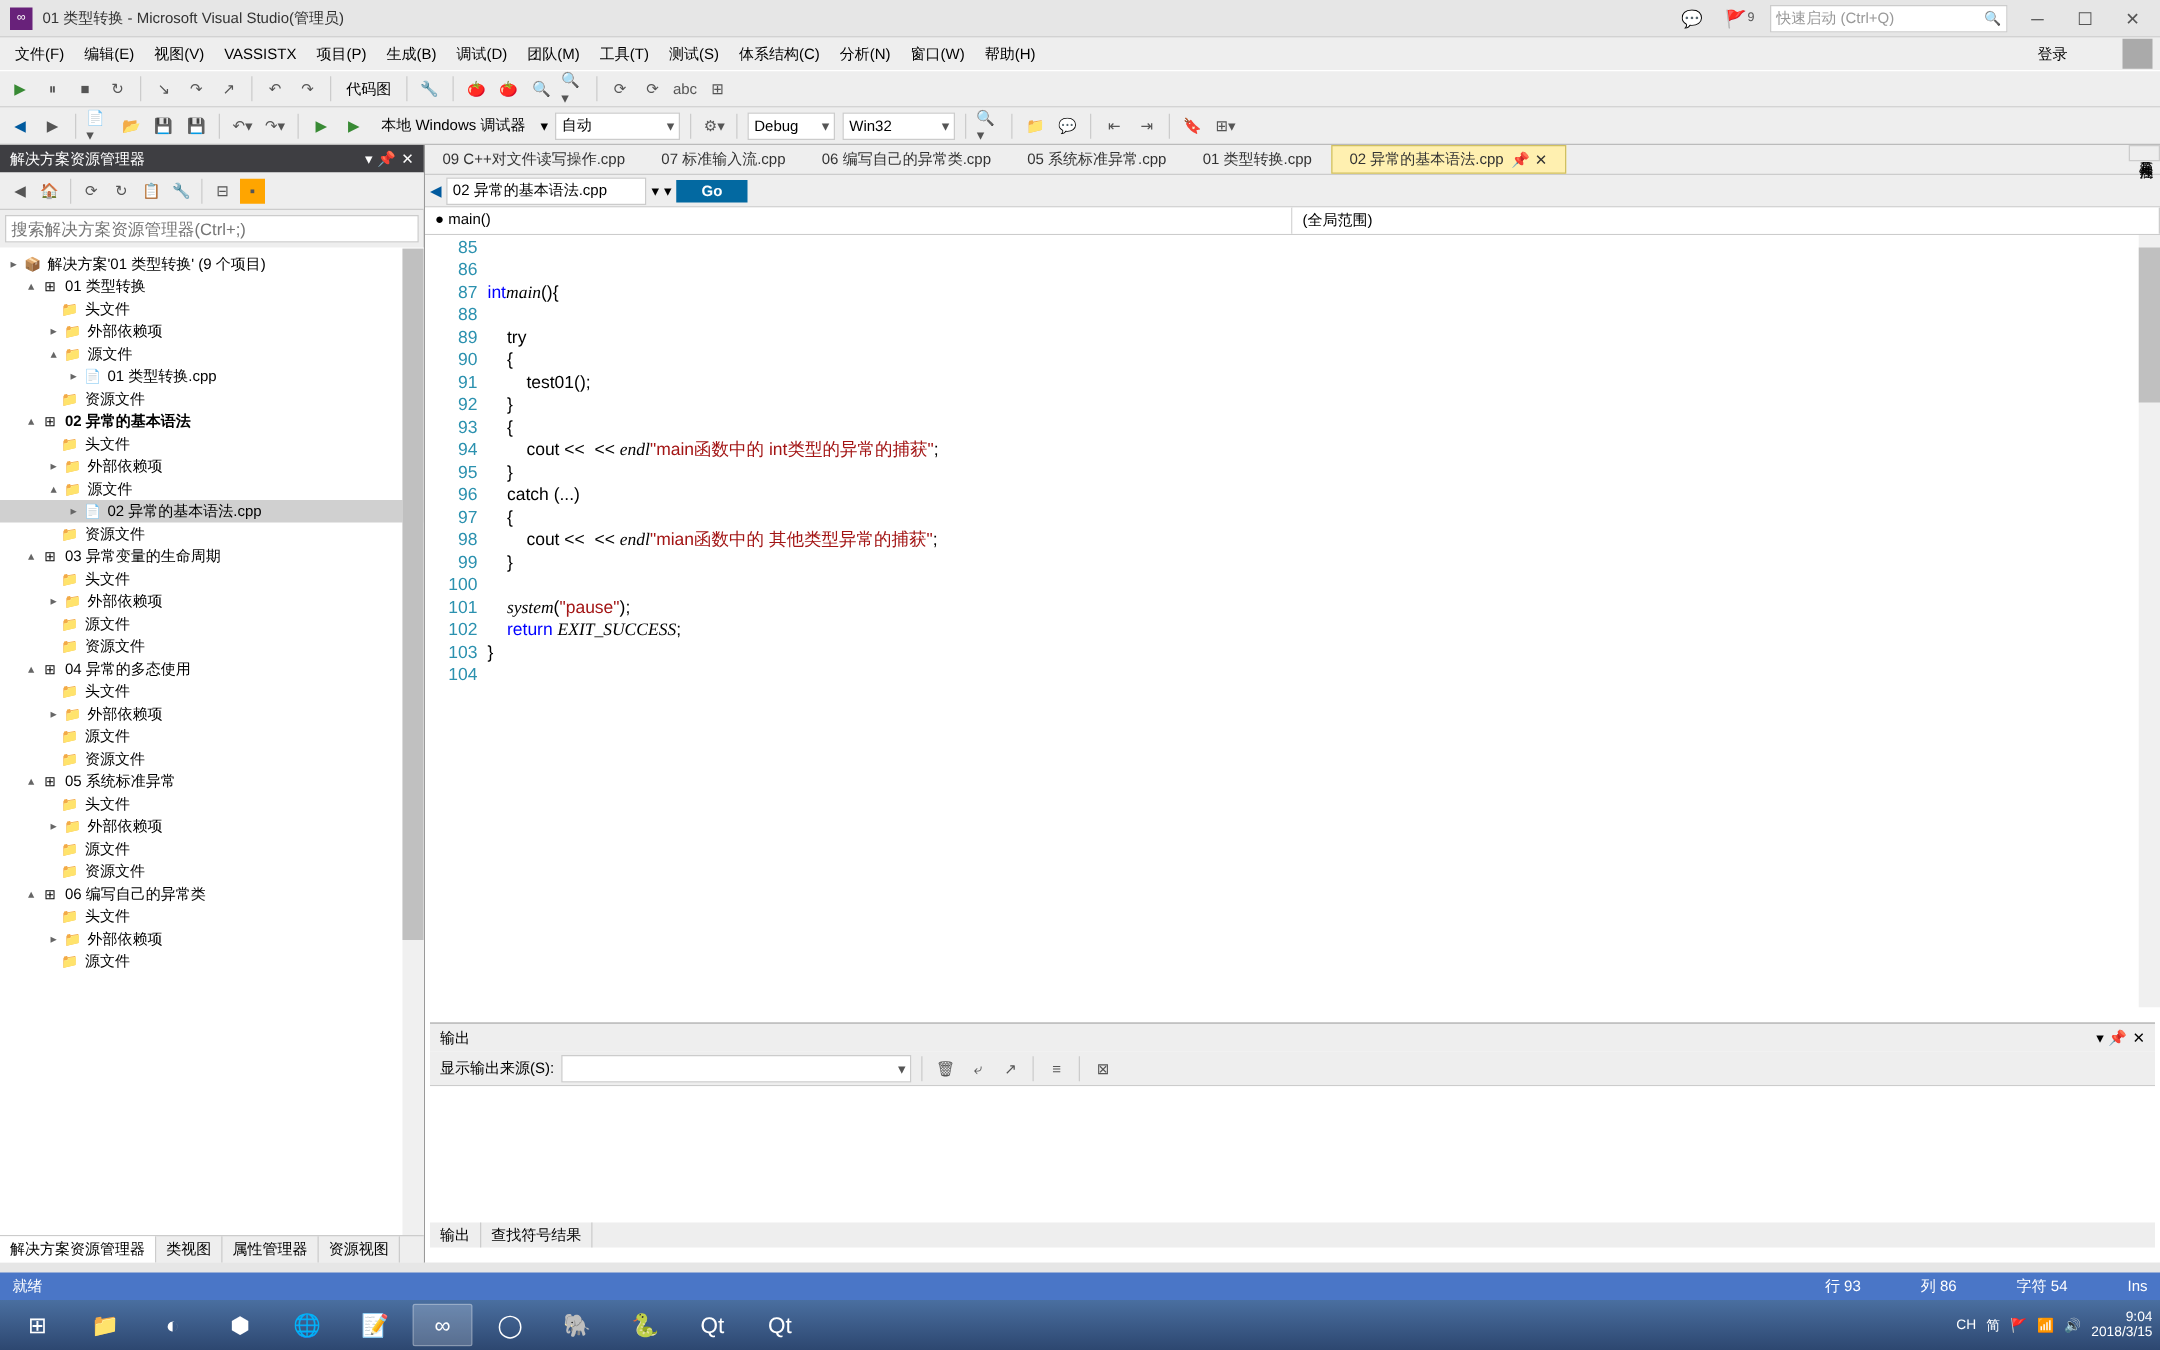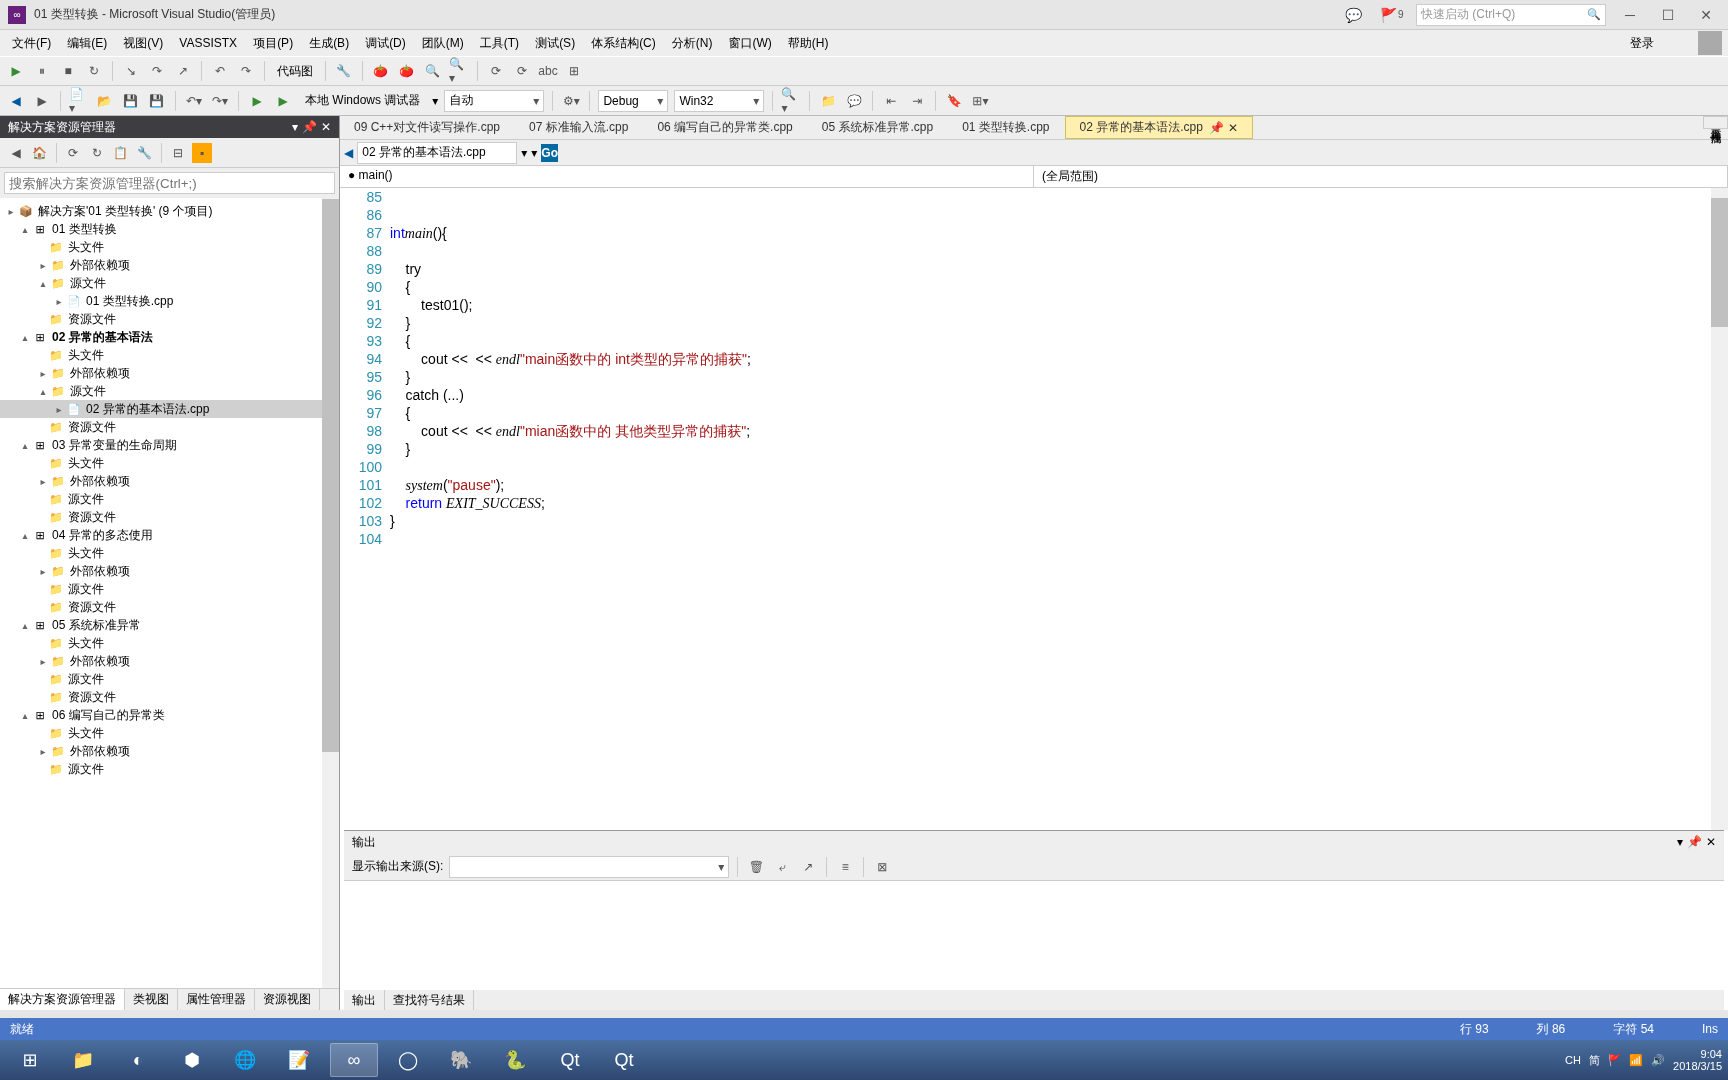--- a/index.html
+++ b/index.html
@@ -48,37 +48,37 @@
 .scroll-v { position:absolute; right:0; top:0; bottom:0; width:17px; background:#f0f0f0; }
 .scroll-v .thumb { background:#c0c0c0; width:100%; }
 
 
 .editor-area { flex:1; display:flex; flex-direction:column; background:#fff; }
 .doc-tabs { height:24px; background:#eee; display:flex; border-bottom:1px solid #ccc; }
 .doc-tabs .dt { padding:3px 14px; color:#333; border-right:1px solid transparent; }
 .doc-tabs .dt.act { background:#fff0b0; border:1px solid #d0c060; display:flex; align-items:center; }
 .navbar { height:26px; background:#eee; display:flex; align-items:center; padding:0 4px; gap:4px; border-bottom:1px solid #ccc; }
 .navbar .seg { height:22px; border:1px solid #ccc; background:#fff; padding:0 4px; display:flex; align-items:center; }
-.navbar .go { background:#0369a1; color:#fff; padding:2px 0; font-weight:bold; }
+.navbar .go { background:#0369a1; color:#fff; padding:2px 20px; font-weight:bold; }
 .scopebar { height:22px; display:flex; border-bottom:1px solid #ccc; }
 .scopebar .sb { flex:1; border-right:1px solid #ccc; padding:2px 8px; background:#fff; }
 .code { flex:1; display:flex; font-family:Consolas,monospace; font-size:14px; background:#fff; overflow:hidden; position:relative; }
 .gutter { width:50px; text-align:right; color:#2b91af; padding-right:8px; background:#fff; }
 .gutter div { height:18px; line-height:18px; }
 .codelines { flex:1; }
 .codelines .ln { height:18px; line-height:18px; white-space:pre; }
 .kw { color:#0000ff; }
 .fn { color:#000; font-style:italic; font-family:Consolas; }
 .str { color:#a31515; }
 .cm { color:#008000; }
 .hl { background:#c0d8f0; }
 .code-zoom { height:20px; background:#eee; border-top:1px solid #ccc; padding:0 6px; display:flex; align-items:center; }
 
 
-.output { height:180px; border-top:1px solid #999; background:#fff; display:flex; flex-direction:column; margin:0 4px; }
+.output { height:180px; border-top:1px solid #999; background:#fff; display:flex; flex-direction:column; margin:12px 4px; }
 .out-hdr { height:22px; background:#eee; padding:0 8px; display:flex; align-items:center; }
 .out-tb { height:28px; background:#eee; display:flex; align-items:center; padding:0 8px; gap:6px; border-bottom:1px solid #ccc; }
 .out-body { flex:1; background:#fff; }
 .out-tabs { height:20px; background:#eee; display:flex; }
 .out-tabs .ot { padding:2px 8px; border-right:1px solid #ccc; }
 
 
 .statusbar { height:22px; background:#4a76c7; color:#fff; display:flex; align-items:center; padding:0 10px; position:absolute; bottom:40px; left:0; right:0;justify-content:flex-end; }
 .statusbar .st { margin-left:48px; }
 .taskbar { height:40px; background:linear-gradient(#4a6fa0,#2d4770); position:absolute; bottom:0; left:0; right:0; display:flex; align-items:center; padding:0 6px; gap:6px; }

